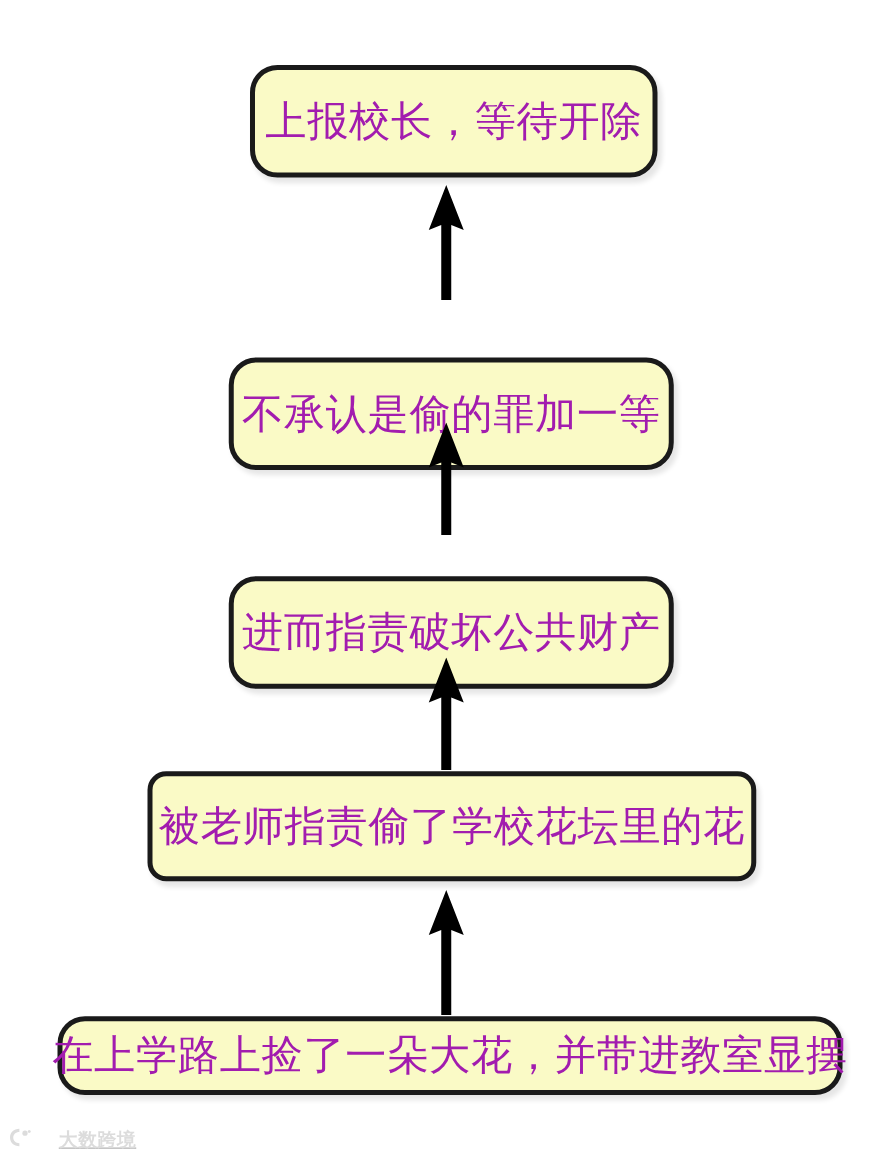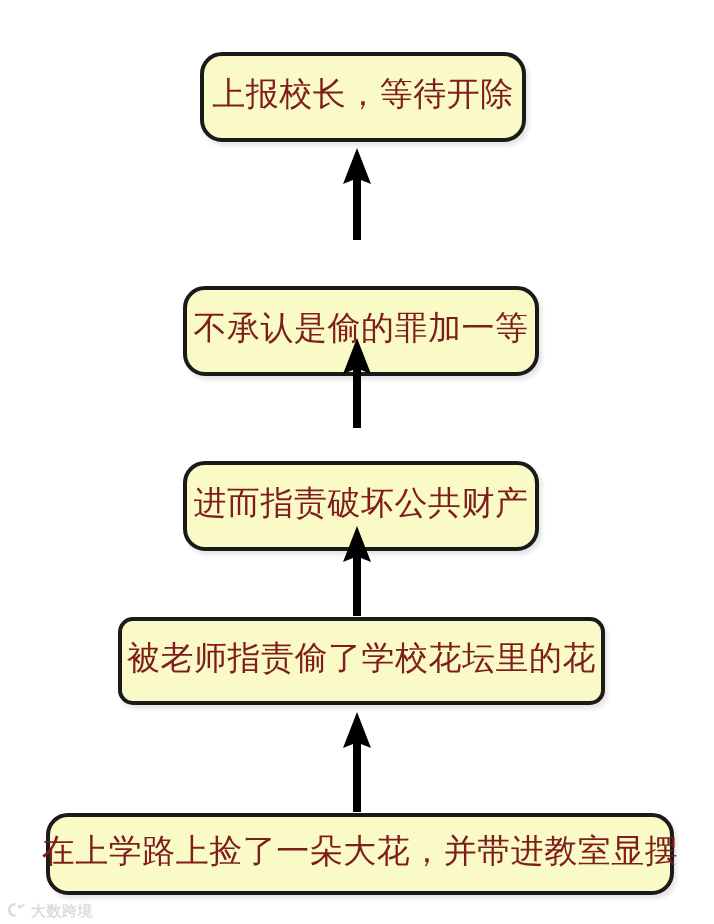--- a/index.html
+++ b/index.html
@@ -28,35 +28,35 @@
     background: #fafac6;
     border: 4px solid #1a1a1a;
     border-radius: 22px;
     display: flex;
     align-items: center;
     justify-content: center;
     box-shadow: 3px 4px 4px rgba(0,0,0,0.10);
   }
 
   .node-label {
-    color: #7f1d1d;
-    font-family: Liberation Mono, monospace;
+    color: #a21caf;
+    font-family: Liberation Sans, sans-serif;
     font-weight: 500;
     white-space: nowrap;
     letter-spacing: 0.5px;
     line-height: 1;
     transform: translateY(-1px);
   }
 
   
   #node-5 { left: 200px; top:  52px; width: 326px; height: 90px; }
   #node-4 { left: 183px; top: 242px; width: 356px; height: 90px; margin-top: 44px; }
   #node-3 { left: 183px; top: 430px; width: 356px; height: 90px; margin-top: 31px; }
   #node-2 { left: 118px; top: 617px; width: 487px; height: 88px; border-radius: 15px; }
-  #node-1 { left:  46px; top: 813px; width: 628px; height: 82px; }
+  #node-1 { left:  46px; top: 813px; width: 628px; height: 63px; }
 
   #node-5 .node-label,
   #node-4 .node-label,
   #node-3 .node-label { font-size: 33px; }
   #node-2 .node-label { font-size: 33px; }
   #node-1 .node-label { font-size: 33px; }
 
   
   .arrow {
     position: absolute;
@@ -69,23 +69,24 @@
   #arrow-3 { top: 338px; }
   #arrow-2 { top: 526px; }
   #arrow-1 { top: 712px; }
 
   
   #watermark {
     position: absolute;
     left: 6px;
     bottom: 4px;
     display: flex;
-    align-items: center;
-    gap: 5px;
+    align-items: flex-end;
+    gap: 21px;
     opacity: 0.30;
+    text-decoration: underline;
   }
   #watermark .wm-mark {
     width: 20px;
     height: 20px;
     position: relative;
     flex: 0 0 auto;
   }
   #watermark .wm-text {
     font-family: "Liberation Sans", "DejaVu Sans", sans-serif;
     font-size: 15px;

